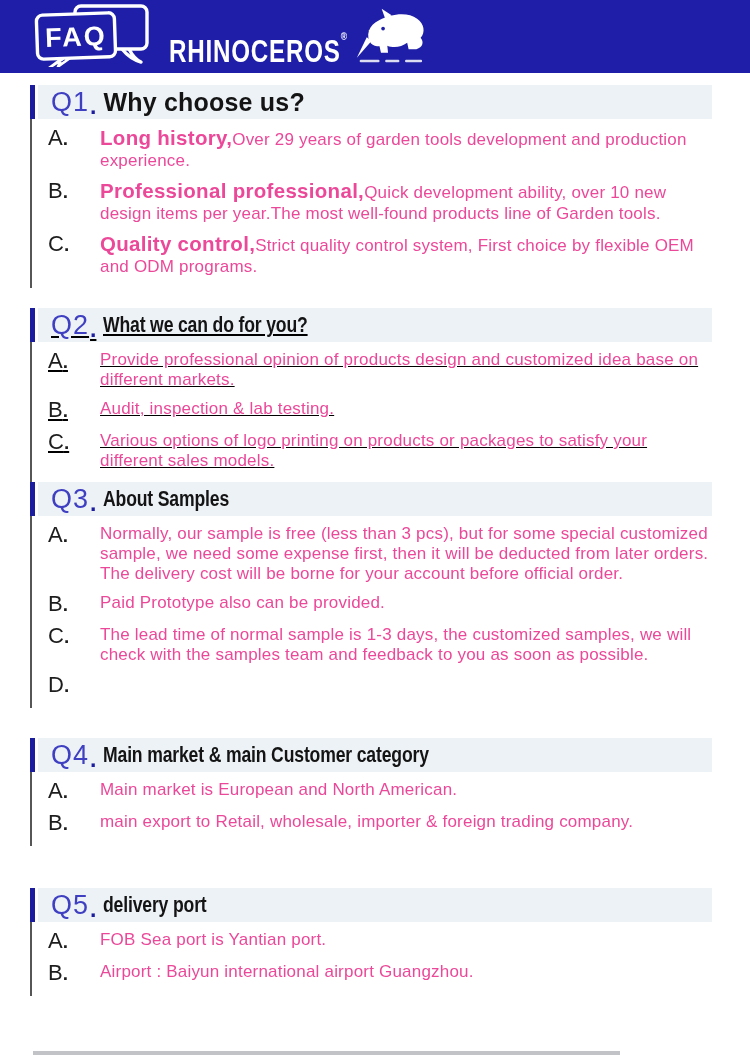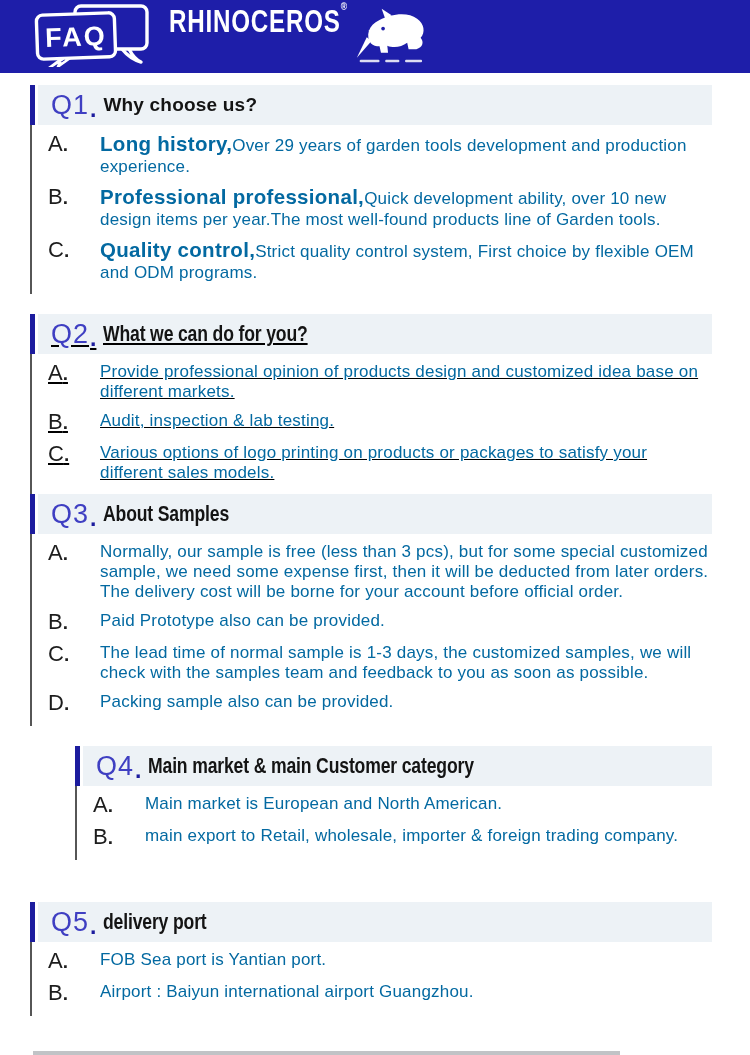--- a/index.html
+++ b/index.html
@@ -6,56 +6,56 @@
   .page{
     width:750px;height:1055px;position:relative;overflow:hidden;
     background:#ffffff;font-family:"Liberation Sans",sans-serif;
   }
   
   .banner{
     height:73px;background:#1e1ea9;display:flex;align-items:center;
     padding-left:33px;box-sizing:border-box;
   }
   .faqlogo{margin-right:18px;flex:0 0 auto;}
-  .brand{display:flex;align-items:flex-start;color:#fff;}
+  .brand{display:flex;align-items:flex-end;color:#fff;}
   .wordmark{
     font-size:31px;font-weight:800;letter-spacing:1px;white-space:nowrap;
     transform:scaleX(.78);transform-origin:left center;display:inline-block;
   }
   .reg{font-size:11px;vertical-align:top;position:relative;top:-4px;}
   .rhino{margin-left:-44px;flex:0 0 auto;}
   
   .qa{margin:0;}
   .s1{margin-top:12px;}
   .s2{margin-top:20px;text-decoration:underline;}
   .s3{}
-  .s4{margin-top:20px;padding-left:45px;}
+  .s4{margin-top:30px;}
   .s5{margin-top:42px;}
-  .qheader{display:flex;margin:0 38px 0 30px;height:40px;}
+  .qheader{display:flex;margin:0 38px 0 30px;height:34px;}
   .qbar{width:5px;background:#1c1c9e;margin-right:3px;flex:0 0 5px;}
   .qhbg{
     flex:1;background:#edf2f6;display:flex;align-items:center;
     padding-left:13px;
   }
   .qnum{font-size:27px;color:#3f3fc2;letter-spacing:1px;font-weight:400;}
   .qdot{font-size:23px;color:#1c1c9e;font-weight:800;margin:8px 7px 0 1px;}
-  .qtitle{font-size:19px;font-weight:700;color:#141414;letter-spacing:.2px;}
+  .qtitle{font-size:25px;font-weight:700;color:#141414;letter-spacing:.2px;}
   .qtitle.cond{
     display:inline-block;transform:scaleX(.8);transform-origin:left center;
     font-size:22px;letter-spacing:-.2px;white-space:nowrap;
   }
   .qcontent{
     margin:0 38px 0 30px;border-left:2px solid #565656;
     padding:8px 0 2px 16px;
   }
   .item{display:flex;margin-bottom:9px;}
   .ltrcol{flex:0 0 52px;width:52px;font-size:22px;color:#1d1d1d;line-height:22px;}
   .ltr{font-weight:400;}
   .ldot{font-weight:800;font-size:19px;}
-  .txt{font-size:17px;line-height:20px;color:#0369a1;letter-spacing:.2px;}
+  .txt{font-size:17px;line-height:20px;color:#ec4899;letter-spacing:.2px;}
   .s1 .txt{line-height:21px;}
   .lead{font-size:20.5px;font-weight:700;letter-spacing:.3px;}
   
   .bstrip{
     position:absolute;left:33px;right:130px;bottom:0;height:4px;
     background:#8e9297;opacity:.55;
   }
 </style>
 </head>
 <body>
@@ -162,21 +162,20 @@
       <div class="item">
         <span class="ltrcol"><span class="ltr">B</span><span class="ldot">.</span></span>
         <div class="txt"><span>Paid Prototype also can be provided.</span></div>
       </div>
       <div class="item">
         <span class="ltrcol"><span class="ltr">C</span><span class="ldot">.</span></span>
         <div class="txt"><span>The lead time of normal sample is 1-3 days, the customized samples, we will check with the samples team and feedback to you as soon as possible.</span></div>
       </div>
       <div class="item">
         <span class="ltrcol"><span class="ltr">D</span><span class="ldot">.</span></span>
-        <div class="txt"><span>Packing sample also can be provided.</span></div>
       </div>
     </div>
   </section>
 
   <section class="qa s4">
     <div class="qheader">
       <span class="qbar"></span>
       <div class="qhbg">
         <span class="qnum">Q4</span>
           <span class="qdot">.</span>

